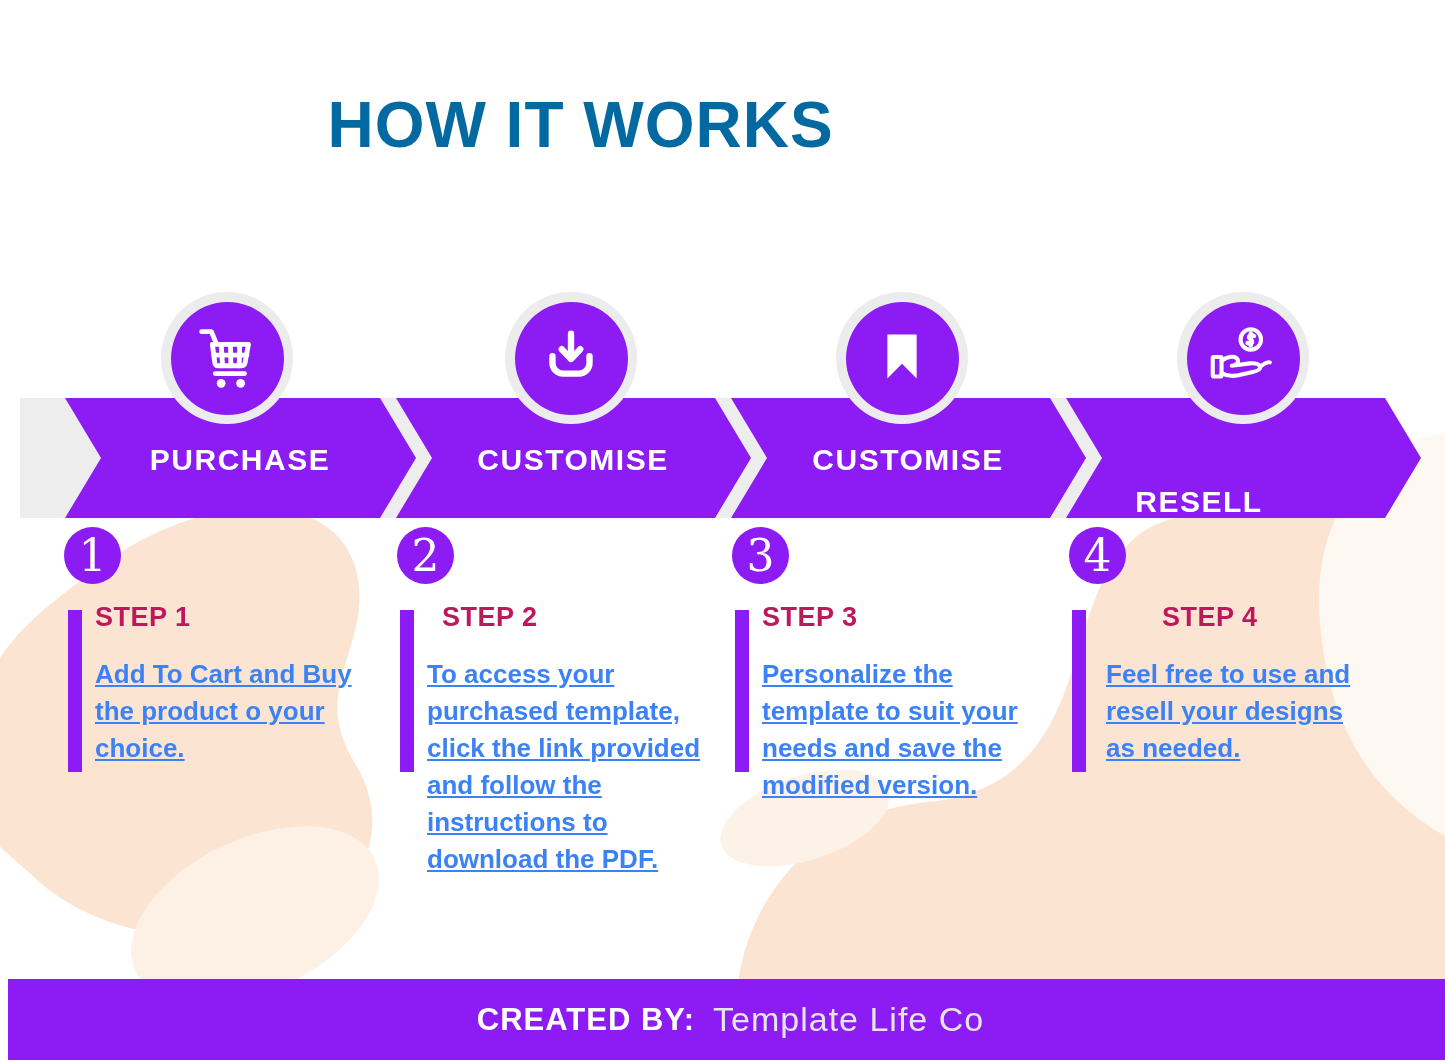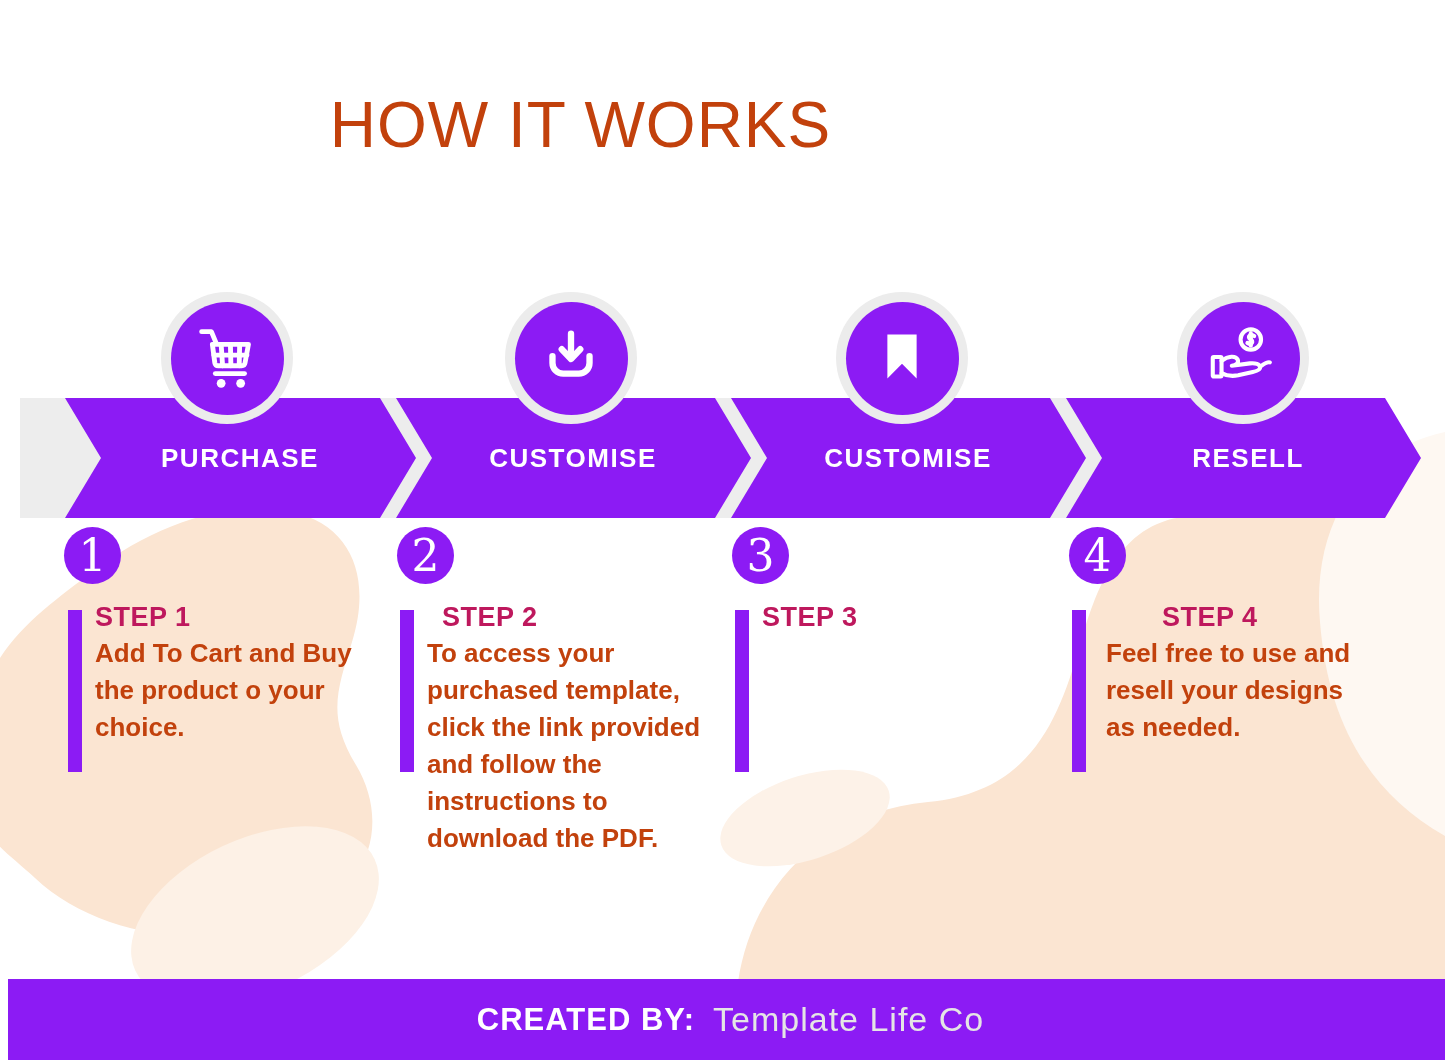--- a/index.html
+++ b/index.html
@@ -4,55 +4,55 @@
 <style>
   html,body{margin:0;padding:0;background:#ffffff;}
   #canvas{
     position:relative;width:1445px;height:1060px;overflow:hidden;
     background:#ffffff;font-family:"Liberation Sans",sans-serif;
   }
   .abs{position:absolute;}
   
   #page-title{
     left:0;top:88px;width:1161px;text-align:center;
-    font-size:64px;font-weight:400;letter-spacing:1px;color:#c2410c;
+    font-size:64px;font-weight:700;letter-spacing:1px;color:#0369a1;
   }
   
   #blob-layer{left:0;top:0;width:1445px;height:1060px;z-index:0;}
   
   #band-svg{left:0;top:398px;width:1445px;height:120px;z-index:1;}
   
   .icon-badge{
     width:132px;height:132px;border-radius:50%;background:#ECECEC;z-index:2;
     display:flex;align-items:center;justify-content:center;
   }
   .icon-badge .inner{
     width:113px;height:113px;border-radius:50%;background:#8C1BF4;
     display:flex;align-items:center;justify-content:center;
   }
   .icon-badge svg{width:78px;height:78px;display:block;}
   
   .arrow-label{
     width:320px;top:443px;text-align:center;z-index:3;
-    color:#ffffff;font-size:26px;font-weight:700;letter-spacing:1.5px;
+    color:#ffffff;font-size:30px;font-weight:700;letter-spacing:1.5px;
   }
   
   .num-badge{
     width:57px;height:57px;border-radius:50%;background:#8C1BF4;z-index:2;
     color:#ffffff;font-family:"DejaVu Serif",serif;font-size:44px;line-height:57px;
     text-align:center;
   }
   
   .accent-bar{width:14px;height:162px;background:#8C1BF4;top:610px;z-index:2;}
   .step-title{
     top:602px;font-size:27px;font-weight:700;color:#be185d;z-index:2;letter-spacing:0.5px;
   }
   .step-desc{
-    top:635px;font-size:26px;font-weight:700;color:#c2410c;line-height:37px;
-    white-space:pre-line;z-index:2;
+    top:656px;font-size:26px;font-weight:700;color:#3b82f6;line-height:37px;
+    white-space:pre-line;z-index:2;text-decoration:underline;
   }
   
   #footer-bar{
     left:0;top:979px;width:1445px;height:81px;background:#8C1BF4;z-index:4;
     display:flex;align-items:center;justify-content:center;gap:18px;margin-left:8px;
   }
   #created-by-label{color:#ffffff;font-size:31px;font-weight:700;letter-spacing:1px;}
   #author-name{color:#e5e5e5;font-size:34px;font-weight:400;letter-spacing:1px;}
 </style>
 </head>
@@ -121,21 +121,21 @@
         <rect x="9" y="39" width="9" height="20" rx="1"></rect>
         <path d="M18,43 C25,37.5 32.5,37.5 34.5,41.5 C36,44.5 33,47.5 28.5,48 L47,45.5 C53,44.8 57,46.5 57.5,49 C58,51.5 55,53.3 50,54.3 L35,57.8 C28.5,59 23,58.3 18,55.5"></path>
         <path d="M57.5,49 C61,46.5 64.5,43.5 67.5,44.5"></path>
       </svg>
     </div>
   </div>
 
   <div class="abs arrow-label" style="left:80px;">PURCHASE</div>
   <div class="abs arrow-label" style="left:413px;">CUSTOMISE</div>
   <div class="abs arrow-label" style="left:748px;">CUSTOMISE</div>
-  <div class="abs arrow-label" style="left:1088px;">RESELL</div>
+  <div class="abs arrow-label" style="left:1039px;margin-top:42px;">RESELL</div>
 
   <div class="abs num-badge" style="left:64px;top:527px;">1</div>
   <div class="abs num-badge" style="left:397px;top:527px;">2</div>
   <div class="abs num-badge" style="left:732px;top:527px;">3</div>
   <div class="abs num-badge" style="left:1069px;top:527px;">4</div>
 
   <div class="abs accent-bar" style="left:68px;"></div>
   <div class="abs accent-bar" style="left:400px;"></div>
   <div class="abs accent-bar" style="left:735px;"></div>
   <div class="abs accent-bar" style="left:1072px;"></div>
@@ -147,20 +147,24 @@
 
   <div class="abs step-desc" style="left:95px;width:300px;">Add To Cart and Buy
 the product o your
 choice.</div>
   <div class="abs step-desc" style="left:427px;width:312px;">To access your
 purchased template,
 click the link provided
 and follow the
 instructions to
 download the PDF.</div>
+  <div class="abs step-desc" style="left:762px;width:300px;">Personalize the
+template to suit your
+needs and save the
+modified version.</div>
   <div class="abs step-desc" style="left:1098px;width:280px;margin-left:8px;">Feel free to use and
 resell your designs
 as needed.</div>
 
   <div id="footer-bar" class="abs">
     <span id="created-by-label">CREATED BY:</span>
     <span id="author-name">Template Life Co</span>
   </div>
 
 </div>

